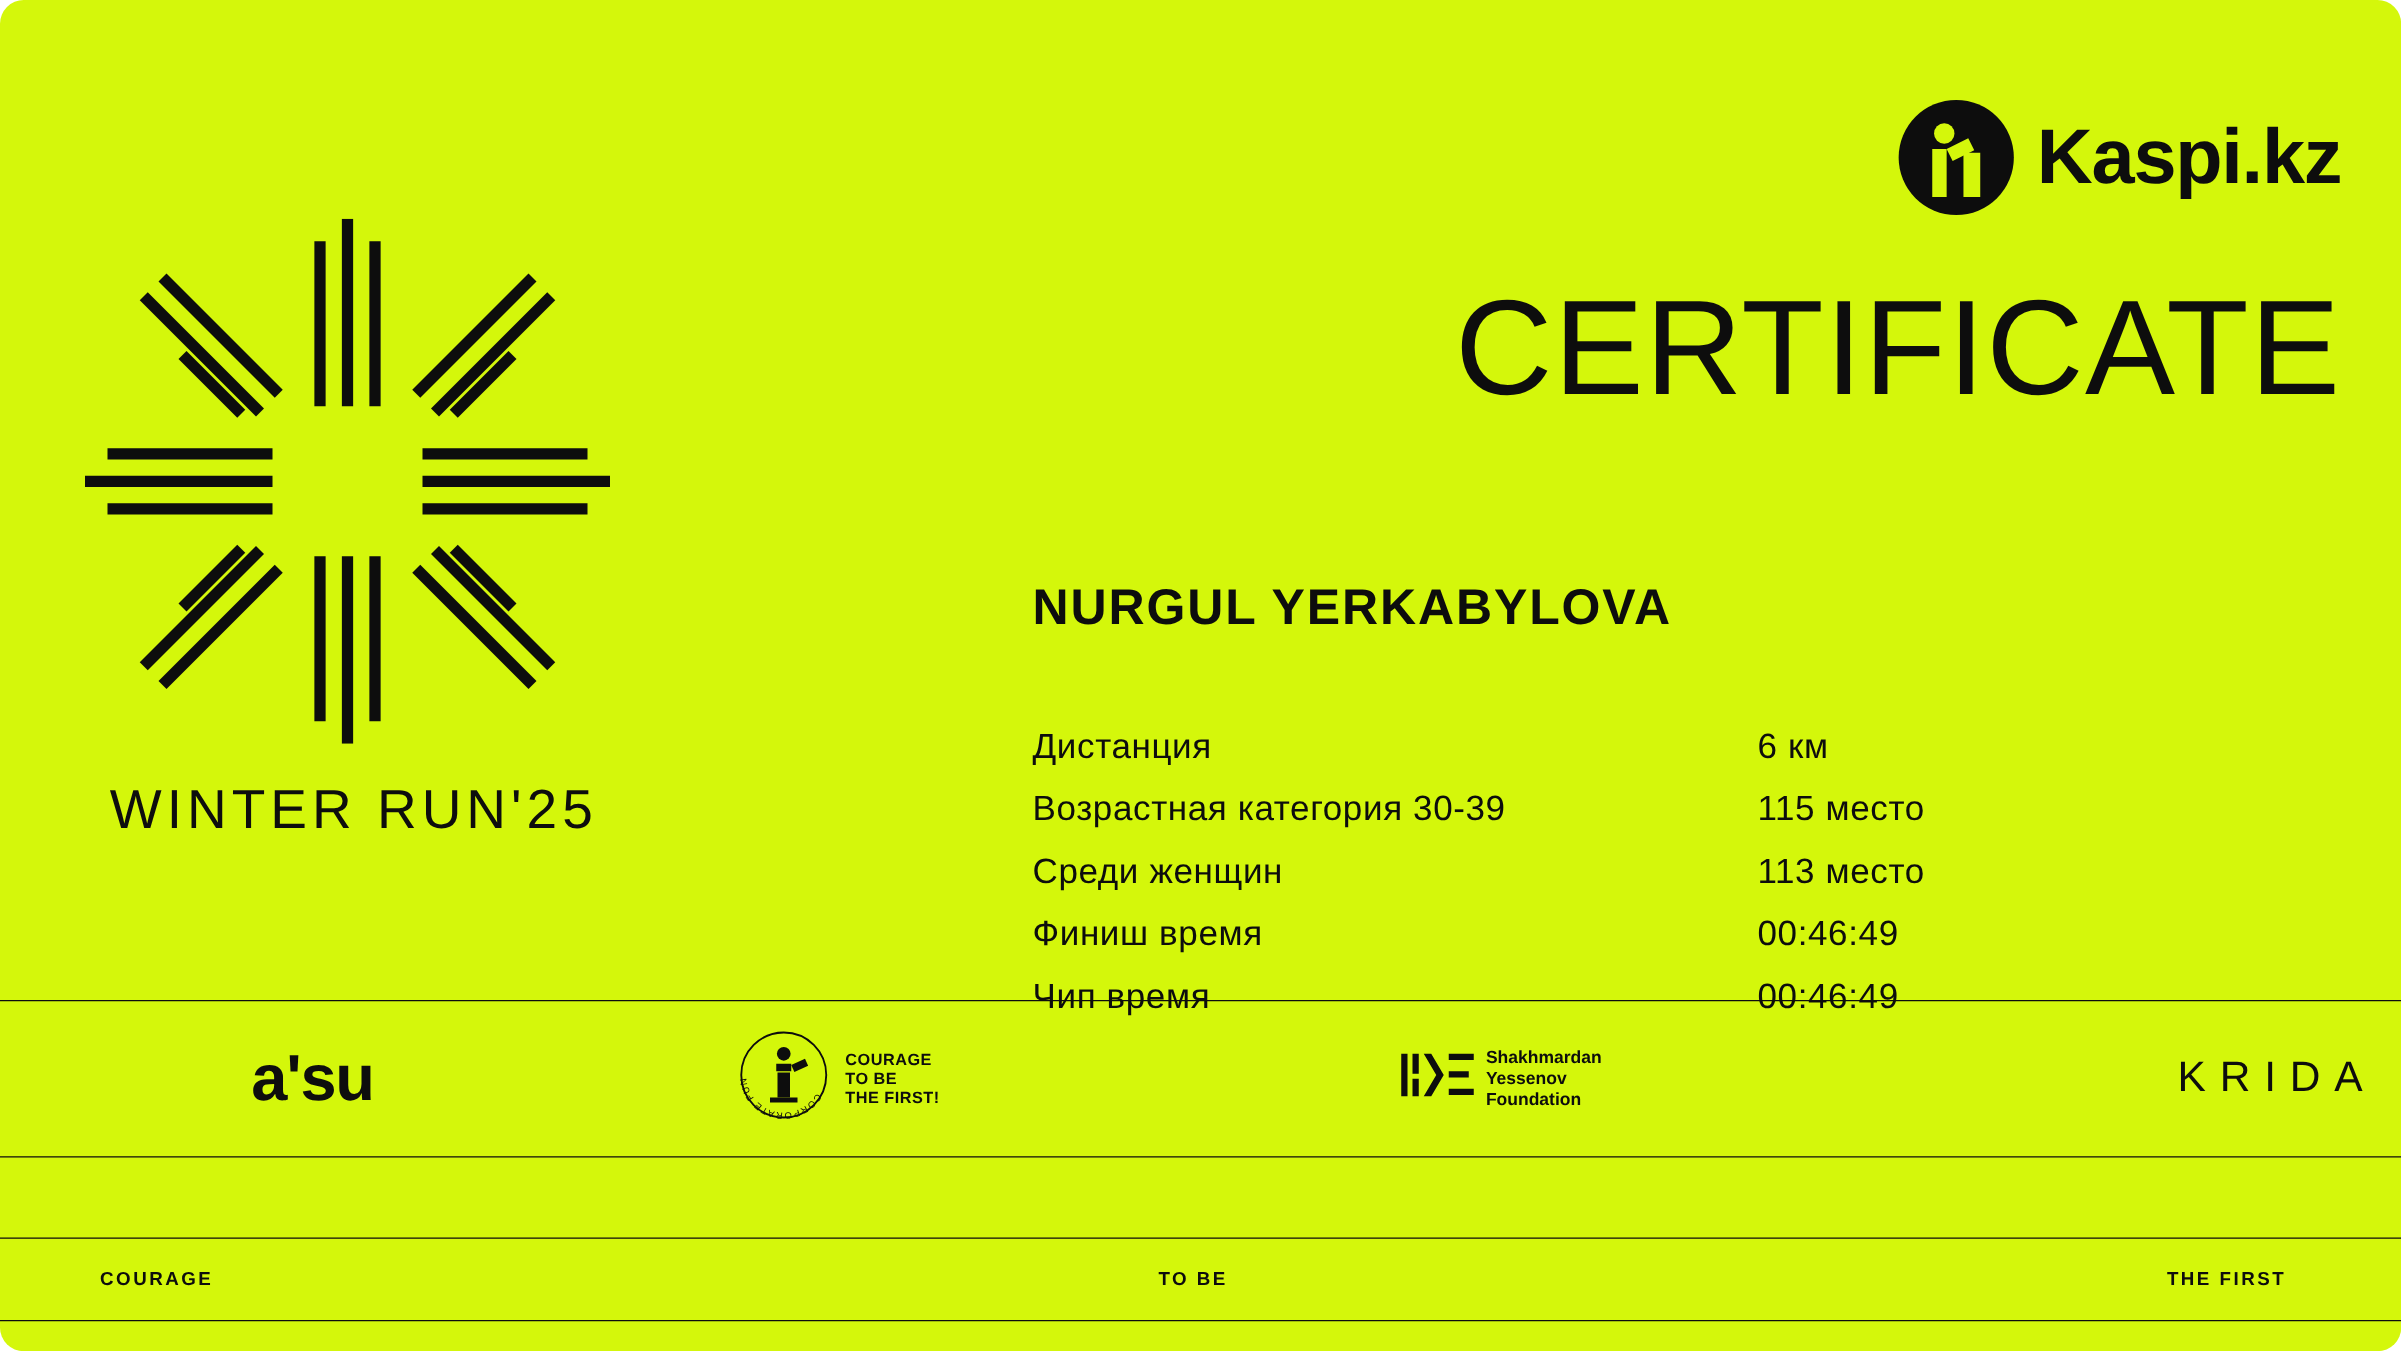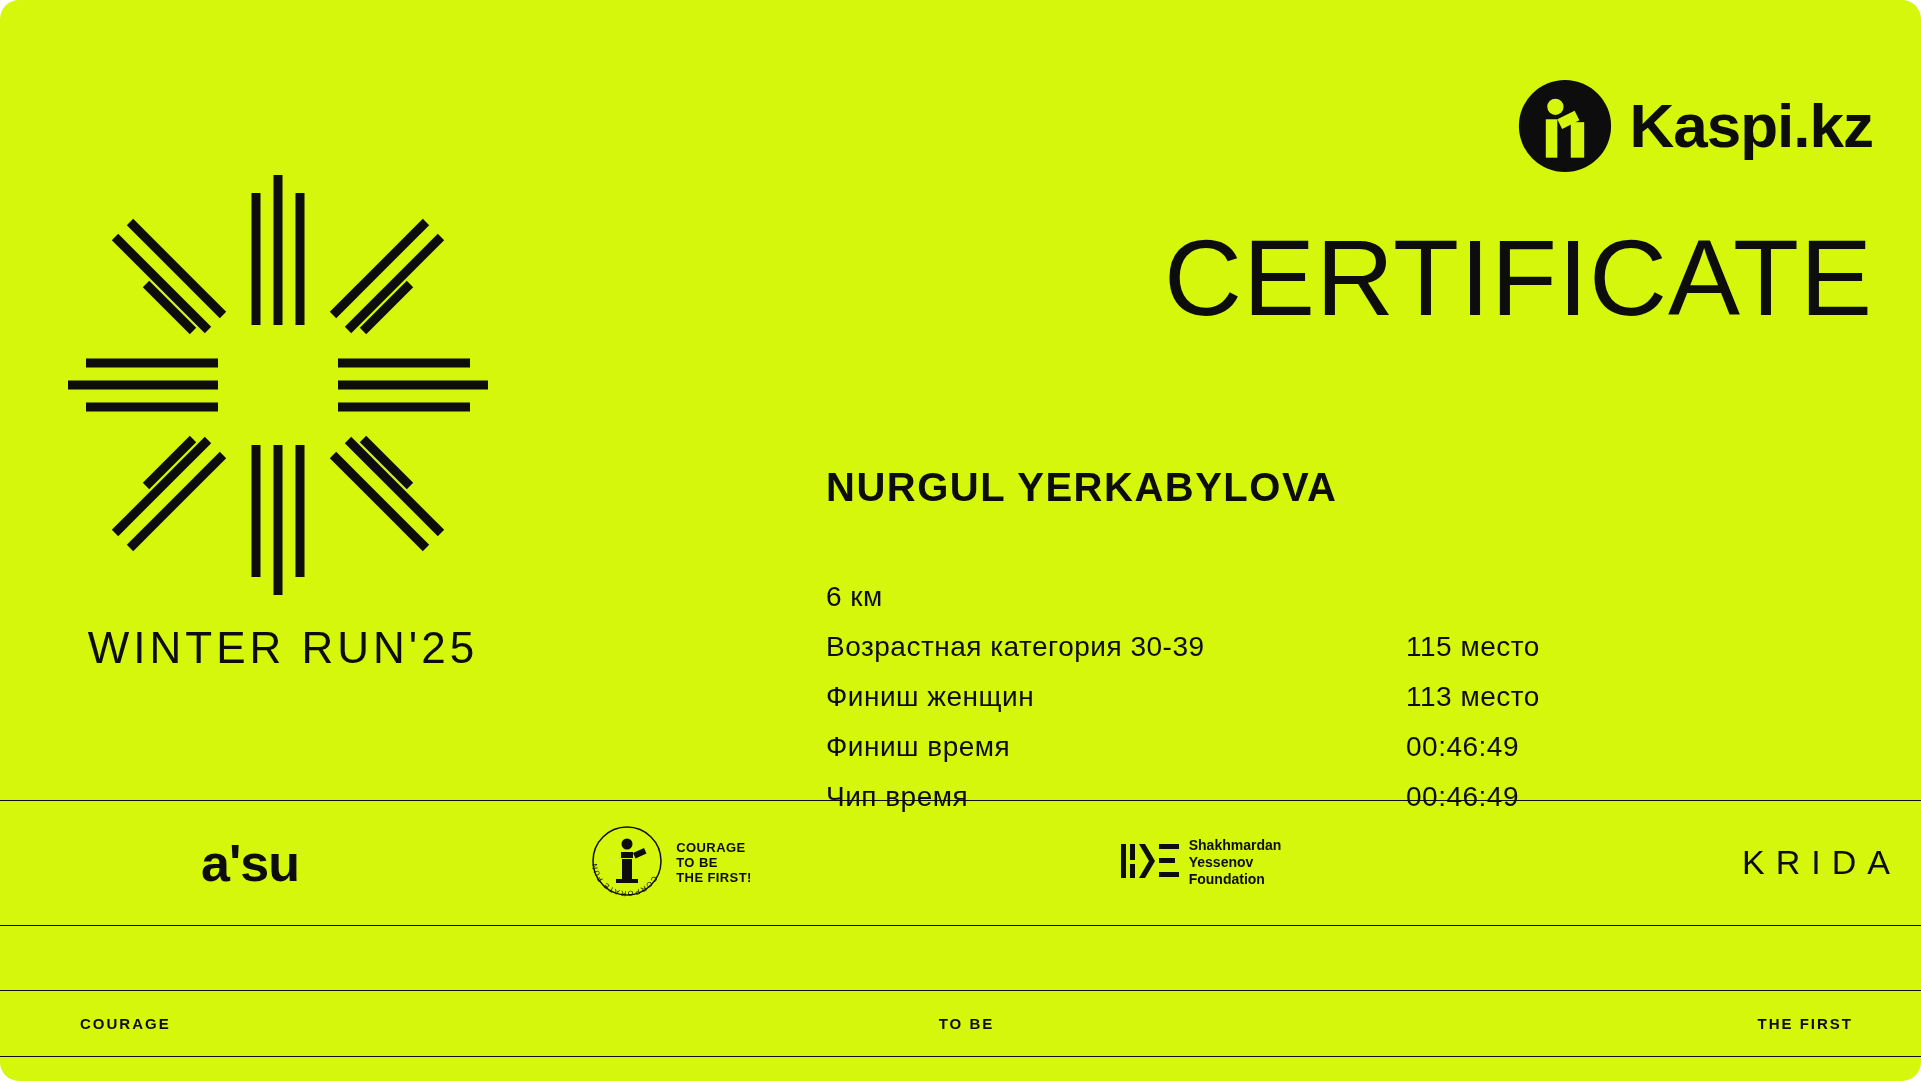--- a/index.html
+++ b/index.html
@@ -177,21 +177,21 @@
     width: 100%;
     height: 66px;
     display: flex;
     align-items: center;
     font-size: 15px;
     letter-spacing: 2px;
     font-weight: 700;
   }
   .slogan-left   { flex: 1 1 0; padding-left: 80px; text-align: left; }
   .slogan-center { flex: 1 1 0; text-align: center; }
-  .slogan-right  { flex: 1 1 0; padding-right: 68px; text-align: right; }
+  .slogan-right  { flex: 1 1 0; padding-right: 92px; text-align: right; }
 </style>
 </head>
 <body>
 
 <div class="certificate">
 
   <div class="kaspi-logo">
     <span>
       <svg class="kaspi-mark" viewBox="0 0 100 100" aria-hidden="true">
         <circle cx="50" cy="50" r="48" fill="#0d0d0d"></circle>
@@ -245,28 +245,29 @@
     </span>
     <div class="event-name">WINTER RUN'25</div>
   </div>
 
   <div class="cert-title">CERTIFICATE</div>
 
   <div class="athlete-name">NURGUL YERKABYLOVA</div>
 
   <div class="results">
     <div class="result-row">
+      <div class="result-label">Дистанция</div>
       <div class="result-value">6 км</div>
     </div>
     <div class="result-row">
       <div class="result-label">Возрастная категория 30-39</div>
       <div class="result-value">115 место</div>
     </div>
     <div class="result-row">
-      <div class="result-label">Финиш женщин</div>
+      <div class="result-label">Среди женщин</div>
       <div class="result-value">113 место</div>
     </div>
     <div class="result-row">
       <div class="result-label">Финиш время</div>
       <div class="result-value">00:46:49</div>
     </div>
     <div class="result-row">
       <div class="result-label">Чип время</div>
       <div class="result-value">00:46:49</div>
     </div>

